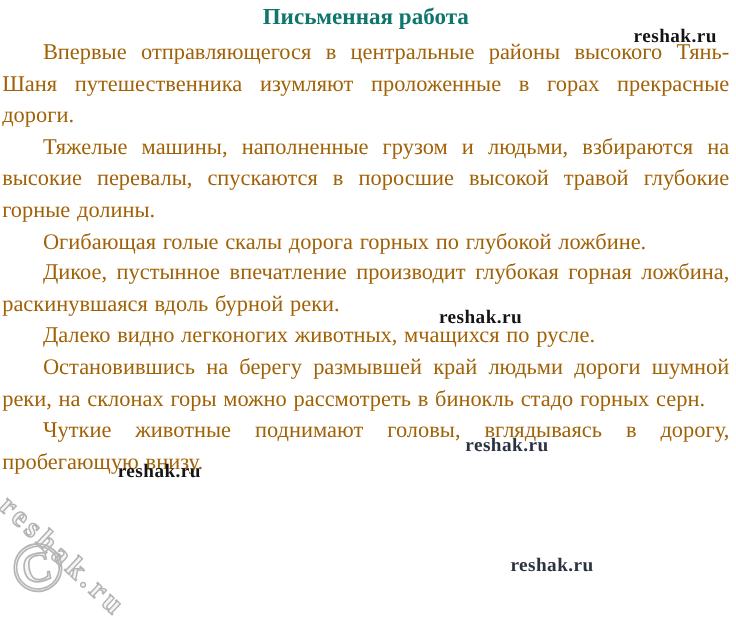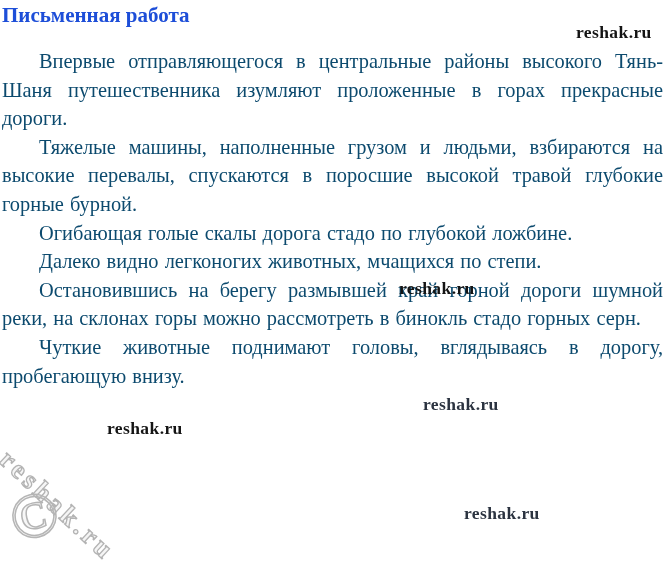--- a/index.html
+++ b/index.html
@@ -17,30 +17,31 @@
   .page {
     position: absolute;
     inset: 0;
     padding: 2px 6px 0 2px;
     z-index: 1;
   }
   .doc-title {
     font-size: 21px;
     line-height: 26px;
     font-weight: bold;
-    color: #1d4ed8;
-    margin: 0 0 19px 0;
+    text-align: center;
+    color: #0f766e;
+    margin: 0 0 6px 0;
   }
   .para {
     font-size: 20.4px;
     line-height: 28.6px;
     text-align: justify;
     text-indent: 37px;
     margin: 0;
-    color: #0c4a6e;
+    color: #a16207;
     word-spacing: 1px;
   }
   
   .wm {
     position: absolute;
     font-family: "Liberation Serif", serif;
     font-weight: bold;
     font-size: 17.5px;
     line-height: 17px;
     color: #141414;
@@ -85,24 +86,25 @@
 </style>
 </head>
 <body>
 
 <div class="wm-rotated">reshak.ru</div>
 <div class="wm-copyright">©</div>
 
 <div class="page">
   <h1 class="doc-title">Письменная работа</h1>
   <p class="para">Впервые отправляющегося в центральные районы высокого Тянь-Шаня путешественника изумляют проложенные в горах прекрасные дороги.</p>
-  <p class="para">Тяжелые машины, наполненные грузом и людьми, взбираются на высокие перевалы, спускаются в поросшие высокой травой глубокие горные бурной.</p>
-  <p class="para">Огибающая голые скалы дорога стадо по глубокой ложбине.</p>
-  <p class="para">Далеко видно легконогих животных, мчащихся по степи.</p>
-  <p class="para">Остановившись на берегу размывшей край горной дороги шумной реки, на склонах горы можно рассмотреть в бинокль стадо горных серн.</p>
+  <p class="para">Тяжелые машины, наполненные грузом и людьми, взбираются на высокие перевалы, спускаются в поросшие высокой травой глубокие горные долины.</p>
+  <p class="para">Огибающая голые скалы дорога горных по глубокой ложбине.</p>
+  <p class="para">Дикое, пустынное впечатление производит глубокая горная ложбина, раскинувшаяся вдоль бурной реки.</p>
+  <p class="para">Далеко видно легконогих животных, мчащихся по русле.</p>
+  <p class="para">Остановившись на берегу размывшей край людьми дороги шумной реки, на склонах горы можно рассмотреть в бинокль стадо горных серн.</p>
   <p class="para">Чуткие животные поднимают головы, вглядываясь в дорогу, пробегающую внизу.</p>
 </div>
 
 <span class="wm wm1">reshak.ru</span>
 <span class="wm wm2">reshak.ru</span>
 <span class="wm wm3">reshak.ru</span>
 <span class="wm wm4">reshak.ru</span>
 <span class="wm wm5">reshak.ru</span>
 
 </body></html>

